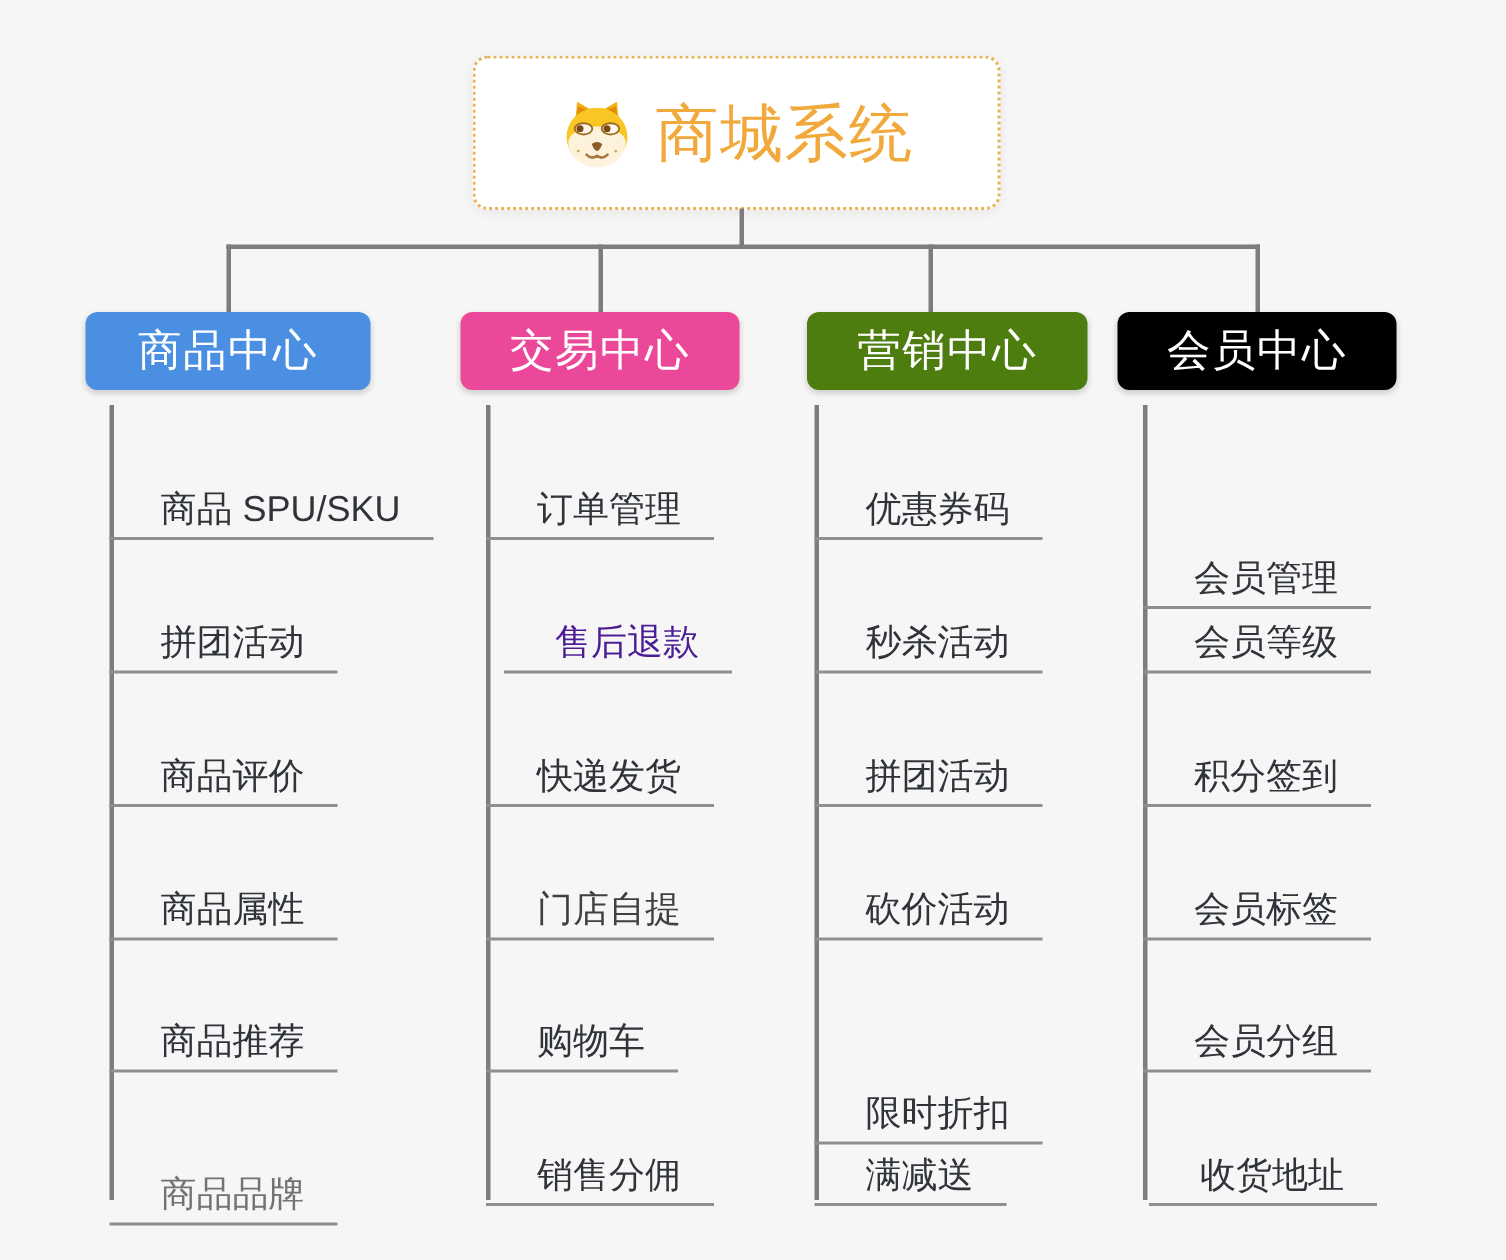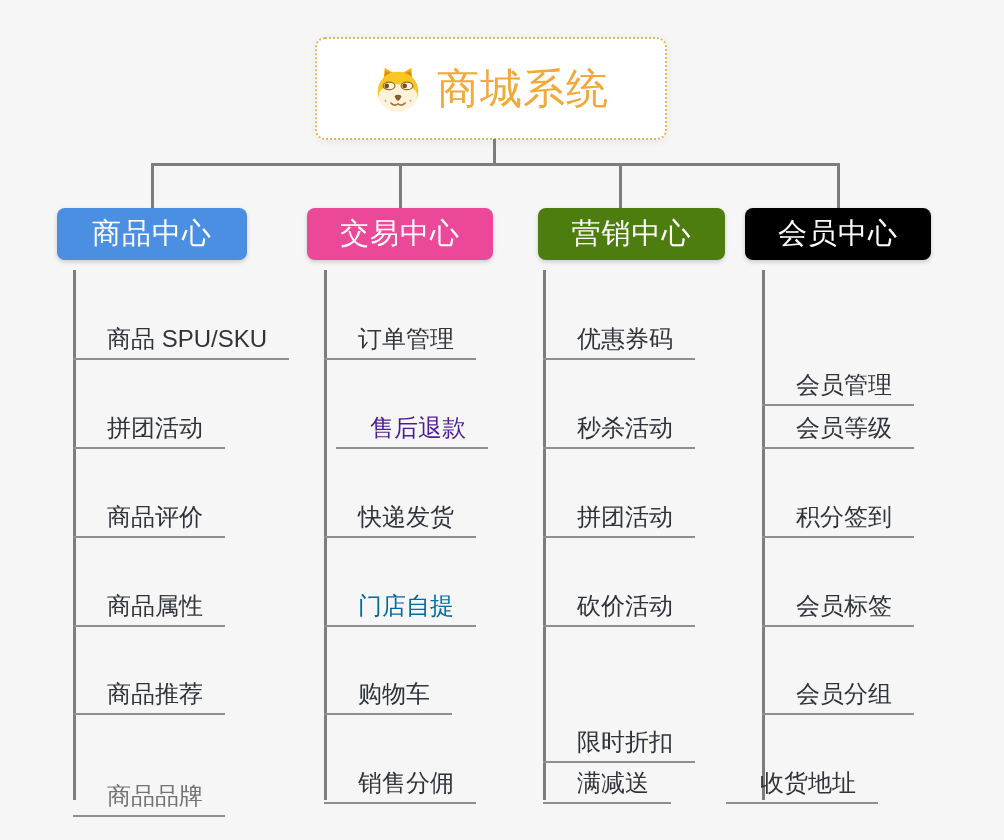--- a/index.html
+++ b/index.html
@@ -68,34 +68,34 @@
     <div class="leaf" style="left: 73px; top: 495px; border-bottom-color: rgb(143, 143, 143); color: rgb(48, 52, 58);">商品评价</div>
     <div class="leaf" style="left: 73px; top: 584px; border-bottom-color: rgb(143, 143, 143); color: rgb(48, 52, 58);">商品属性</div>
     <div class="leaf" style="left: 73px; top: 672px; border-bottom-color: rgb(143, 143, 143); color: rgb(48, 52, 58);">商品推荐</div>
     <div class="leaf" style="left: 73px; top: 774px; border-bottom-color: rgb(143, 143, 143); color: #737373;">商品品牌</div>
     <div class="line" style="left: 399px; top: 163px; width: 3px; height: 45px; background: rgb(125, 125, 125);"></div>
     <div class="branch-header" style="left: 307px; width: 186px; background: #ec4899; color: rgb(255, 255, 255);">交易中心</div>
     <div class="line" style="left: 324px; top: 270px; width: 3px; height: 530px; background: rgb(125, 125, 125);"></div>
     <div class="leaf" style="left: 324px; top: 317px; border-bottom-color: rgb(143, 143, 143); color: rgb(48, 52, 58);">订单管理</div>
     <div class="leaf" style="left: 336px; top: 406px; border-bottom-color: rgb(143, 143, 143); color: #4c1d95;">售后退款</div>
     <div class="leaf" style="left: 324px; top: 495px; border-bottom-color: rgb(143, 143, 143); color: rgb(48, 52, 58);">快递发货</div>
-    <div class="leaf" style="left: 324px; top: 584px; border-bottom-color: rgb(143, 143, 143); color: #0369a1;">门店自提</div>
+    <div class="leaf" style="left: 324px; top: 584px; border-bottom-color: rgb(143, 143, 143); color: #404040;">门店自提</div>
     <div class="leaf" style="left: 324px; top: 672px; border-bottom-color: rgb(143, 143, 143); color: rgb(48, 52, 58);">购物车</div>
     <div class="leaf" style="left: 324px; top: 761px; border-bottom-color: rgb(143, 143, 143); color: rgb(48, 52, 58);">销售分佣</div>
     <div class="line" style="left: 619px; top: 163px; width: 3px; height: 45px; background: rgb(125, 125, 125);"></div>
     <div class="branch-header" style="left: 538px; width: 187px; background: #4d7c0f; color: rgb(255, 255, 255);">营销中心</div>
     <div class="line" style="left: 543px; top: 270px; width: 3px; height: 530px; background: rgb(125, 125, 125);"></div>
     <div class="leaf" style="left: 543px; top: 317px; border-bottom-color: rgb(143, 143, 143); color: rgb(48, 52, 58);">优惠券码</div>
     <div class="leaf" style="left: 543px; top: 406px; border-bottom-color: rgb(143, 143, 143); color: rgb(48, 52, 58);">秒杀活动</div>
     <div class="leaf" style="left: 543px; top: 495px; border-bottom-color: rgb(143, 143, 143); color: rgb(48, 52, 58);">拼团活动</div>
     <div class="leaf" style="left: 543px; top: 584px; border-bottom-color: rgb(143, 143, 143); color: rgb(48, 52, 58);">砍价活动</div>
     <div class="leaf" style="left: 543px; top: 672px; border-bottom-color: rgb(143, 143, 143); color: rgb(48, 52, 58); margin-top: 48px;">限时折扣</div>
     <div class="leaf" style="left: 543px; top: 761px; border-bottom-color: rgb(143, 143, 143); color: rgb(48, 52, 58);">满减送</div>
     <div class="line" style="left: 837px; top: 163px; width: 3px; height: 45px; background: rgb(125, 125, 125);"></div>
     <div class="branch-header" style="left: 745px; width: 186px; background: #000000; color: rgb(255, 255, 255);">会员中心</div>
     <div class="line" style="left: 762px; top: 270px; width: 3px; height: 530px; background: rgb(125, 125, 125);"></div>
     <div class="leaf" style="left: 762px; top: 317px; border-bottom-color: rgb(143, 143, 143); color: rgb(48, 52, 58); margin-top: 46px;">会员管理</div>
     <div class="leaf" style="left: 762px; top: 406px; border-bottom-color: rgb(143, 143, 143); color: rgb(48, 52, 58);">会员等级</div>
     <div class="leaf" style="left: 762px; top: 495px; border-bottom-color: rgb(143, 143, 143); color: rgb(48, 52, 58);">积分签到</div>
     <div class="leaf" style="left: 762px; top: 584px; border-bottom-color: rgb(143, 143, 143); color: rgb(48, 52, 58);">会员标签</div>
     <div class="leaf" style="left: 762px; top: 672px; border-bottom-color: rgb(143, 143, 143); color: rgb(48, 52, 58);">会员分组</div>
-    <div class="leaf" style="left: 726px; top: 761px; border-bottom-color: rgb(143, 143, 143); color: rgb(48, 52, 58);">收货地址</div>
+    <div class="leaf" style="left: 766px; top: 761px; border-bottom-color: rgb(143, 143, 143); color: rgb(48, 52, 58);">收货地址</div>
   </div>
 
 </body></html>

